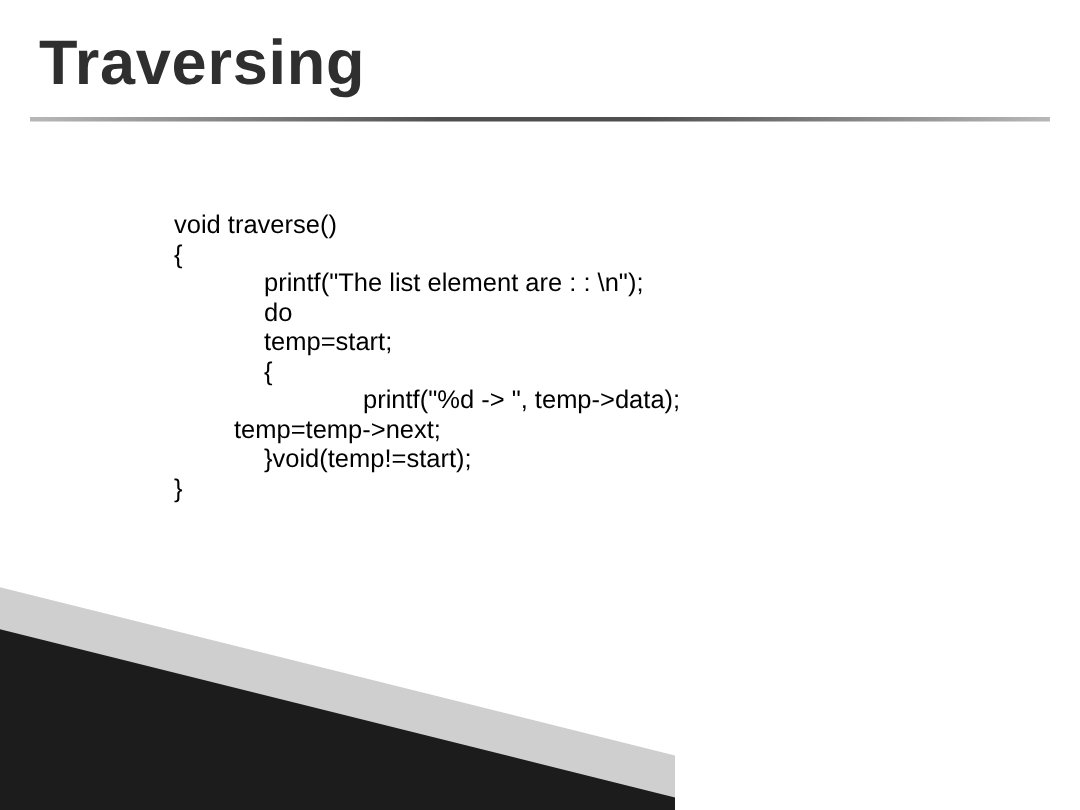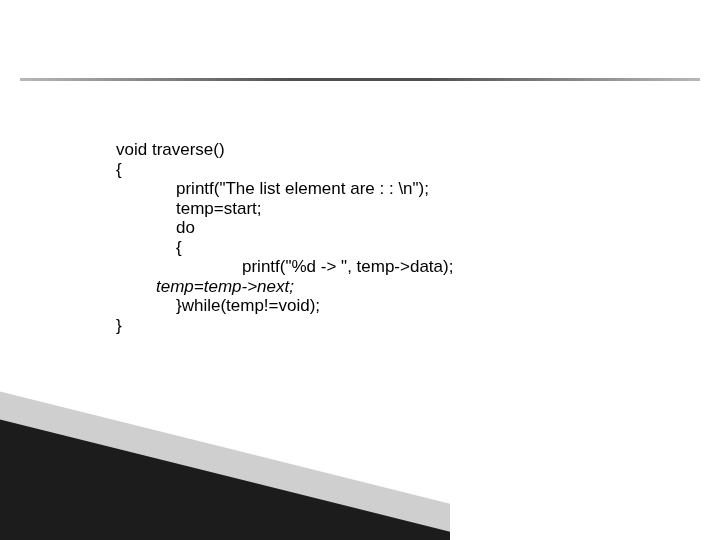--- a/index.html
+++ b/index.html
@@ -3,42 +3,43 @@
 <meta charset="utf-8">
 <style>
   html,body{margin:0;padding:0;width:720px;height:540px;background:#fff;font-family:"Lucida Sans Unicode","Tahoma",Verdana,Geneva,sans-serif;overflow:hidden;}
   .slide{position:relative;width:720px;height:540px;}
   .title{position:absolute;left:26px;top:18px;font-size:42px;font-weight:bold;color:#2f2f2f;letter-spacing:0.5px;}
   .rule{position:absolute;left:20px;top:78px;width:680px;height:3px;background:linear-gradient(to right,#b0b0b0,#3c3c3c 40%,#3c3c3c 60%,#b0b0b0);opacity:0.9;}
   .code{position:absolute;left:116px;top:140px;width:560px;color:#000;font-size:17px;line-height:1.15;font-family:"Lucida Sans Unicode","Tahoma",Verdana,Geneva,sans-serif;}
   .code div{white-space:pre;}
   .i1{margin-left:60px;}
   .i2{margin-left:126px;}
-  .ib{margin-left:40px;font-style:italic;}
+  .ib{margin-left:40px;}
   .wedge{position:absolute;left:-70px;bottom:-42px;width:520px;height:180px;pointer-events:none;}
   .wedge .dark{position:absolute;left:0;top:0;width:100%;height:100%;background:#1c1c1c;transform:skewY(14deg);transform-origin:left bottom;}
   .wedge .light{position:absolute;left:0;top:-28px;width:100%;height:100%;background:#cfcfcf;transform:skewY(14deg);transform-origin:left bottom;}
 </style>
 </head>
 <body>
 
 <div class="slide">
 
+  <div class="title">Traversing</div>
   <div class="rule"></div>
 
   <div class="code">
     <div>void traverse()</div>
     <div>{</div>
     <div class="i1">printf("The list element are : : \n");</div>
+    <div class="i1">do</div>
     <div class="i1">temp=start;</div>
-    <div class="i1">do</div>
     <div class="i1">{</div>
     <div class="i2">printf("%d -&gt; ", temp-&gt;data);</div>
     <div class="ib">temp=temp-&gt;next;</div>
-    <div class="i1">}while(temp!=void);</div>
+    <div class="i1">}void(temp!=start);</div>
     <div>}</div>
   </div>
 
   <div class="wedge">
     <div class="light"></div>
     <div class="dark"></div>
   </div>
 
 </div>
 

